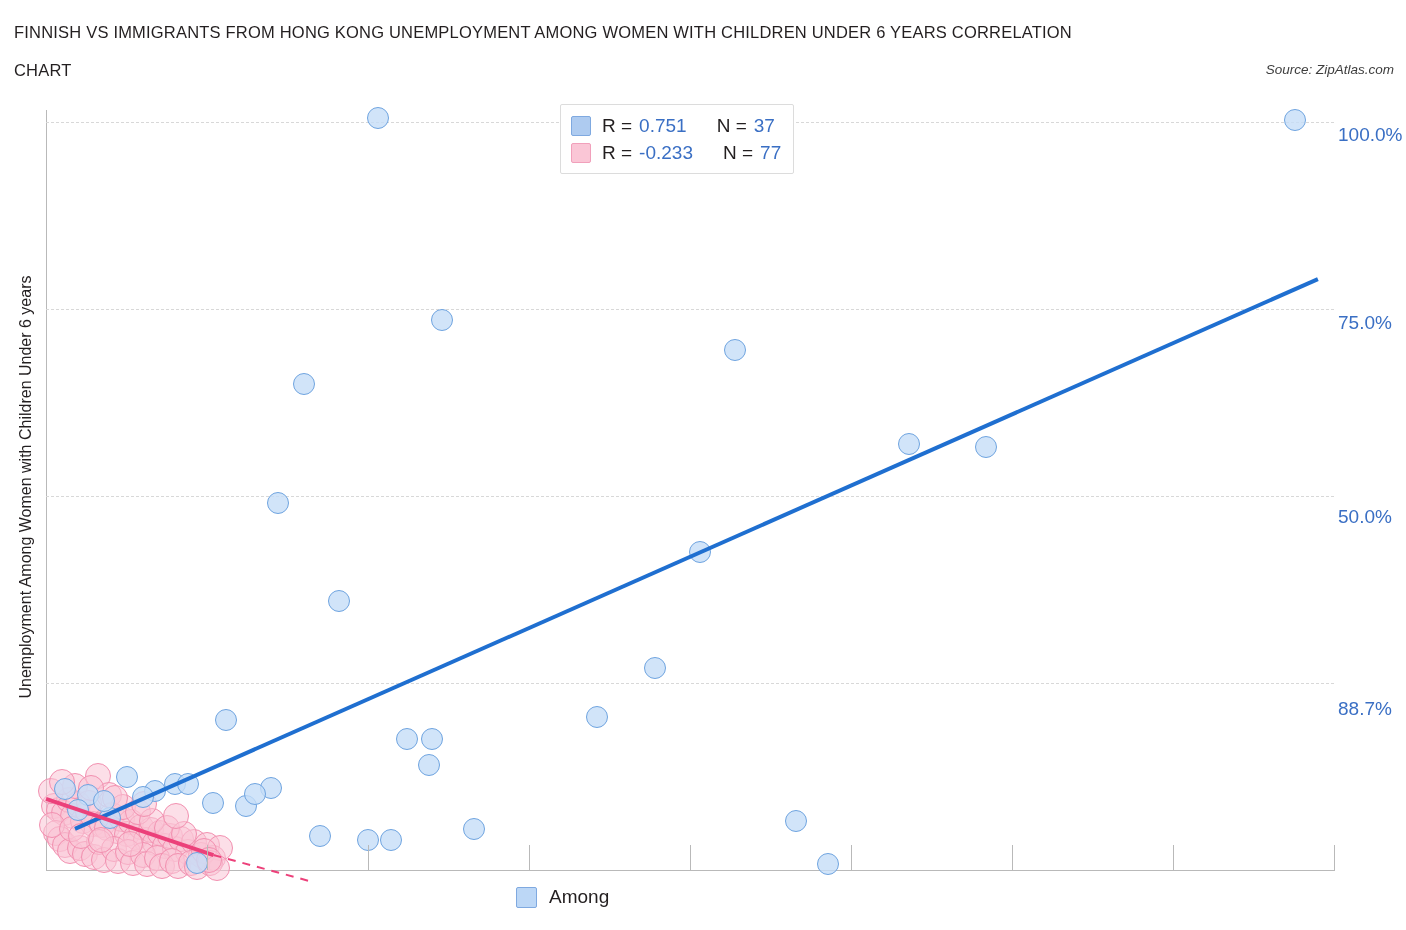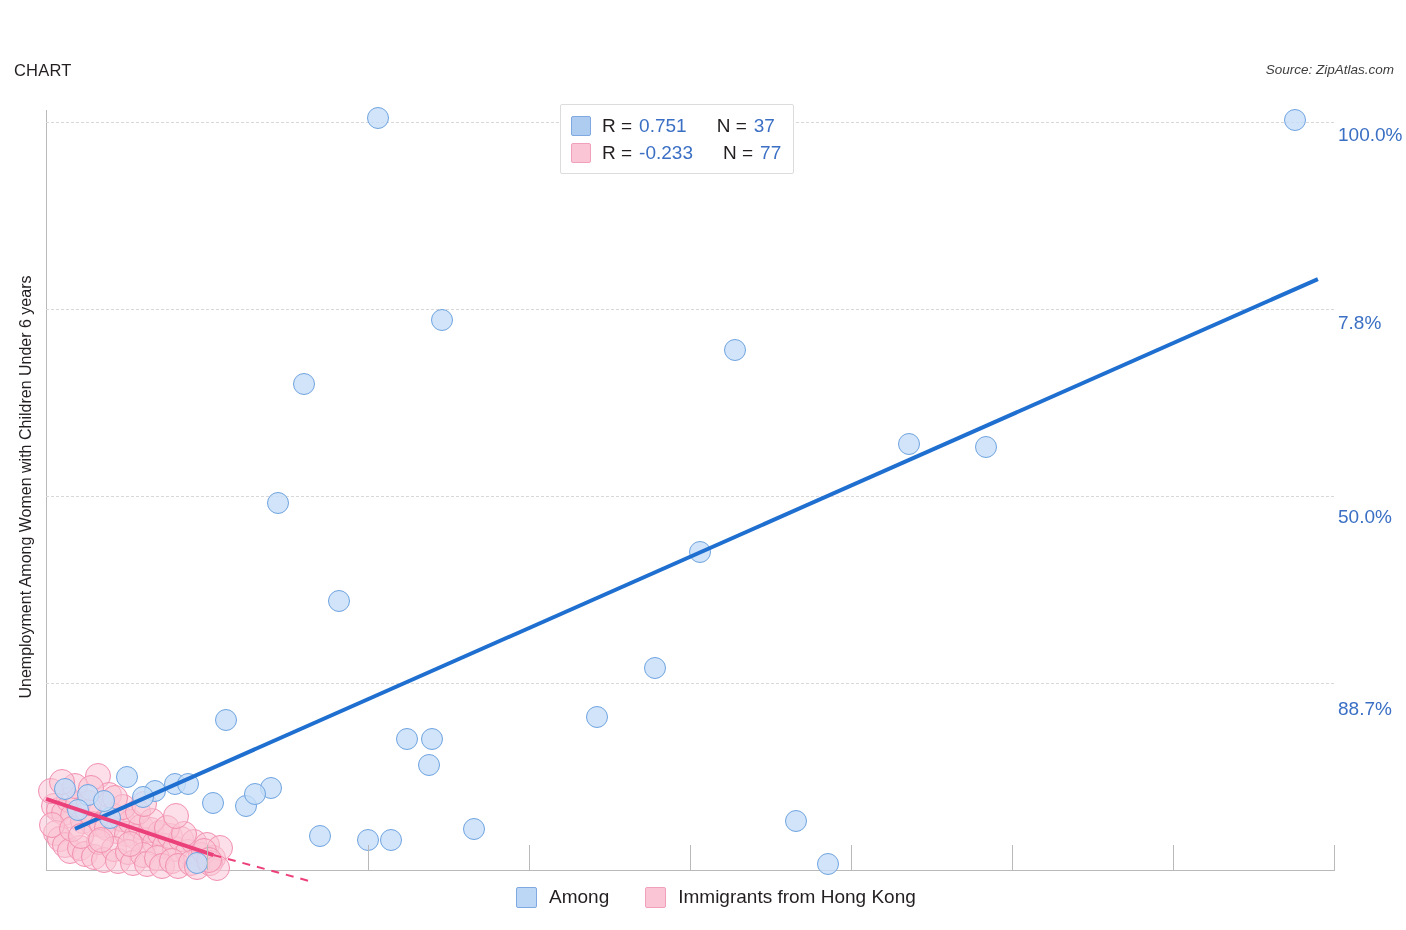--- a/index.html
+++ b/index.html
@@ -180,20 +180,21 @@
     left: 0; top: 0;
     width: 1406px; height: 930px;
     pointer-events: none;
   }
 </style>
 </head>
 <body>
 
 <div id="root">
 
+  <div class="title-line" id="title-1">FINNISH VS IMMIGRANTS FROM HONG KONG UNEMPLOYMENT AMONG WOMEN WITH CHILDREN UNDER 6 YEARS CORRELATION</div>
   <div class="title-line" id="title-2">CHART</div>
   <div id="source">Source: ZipAtlas.com</div>
 
   <div id="axis-left"></div>
   <div id="axis-bottom"></div>
 
   <div id="plot">
     <div id="gridlines">
         <div class="gridline" style="top: 573px;"></div>
         <div class="gridline" style="top: 386px;"></div>
@@ -330,21 +331,21 @@
       <div class="xtick" style="left: 529px;"></div>
       <div class="xtick" style="left: 690px;"></div>
       <div class="xtick" style="left: 851px;"></div>
       <div class="xtick" style="left: 1012px;"></div>
       <div class="xtick" style="left: 1173px;"></div>
       <div class="xtick" style="left: 1334px;"></div>
     </div>
 
 
   <div class="ylabel-right" style="top:124px">100.0%</div>
-  <div class="ylabel-right" style="top:312px">7.8%</div>
+  <div class="ylabel-right" style="top:312px">75.0%</div>
   <div class="ylabel-right" style="top:506px">50.0%</div>
   <div class="ylabel-right" style="top:698px">88.7%</div>
 
   <div id="x-min">0.0%</div>
   <div id="x-max">35.3%</div>
 
   <div id="y-axis-title">Unemployment Among Women with Children Under 6 years</div>
 
   <div id="corr-box">
     <div class="corr-row">
@@ -361,19 +362,15 @@
       <span class="lbl-n">N =</span>
       <span class="val">77</span>
     </div>
   </div>
 
   <div id="series-legend">
     <div class="lg-item">
       <span class="lg-sw" style="background:#bcd7f6;border:1px solid #7fa9e0;"></span>
       <span class="lg-name">Among</span>
     </div>
-    <div class="lg-item">
-      <span class="lg-sw" style="background:#fac6d6;border:1px solid #f1a0bb;"></span>
-      <span class="lg-name">Immigrants from Hong Kong</span>
-    </div>
   </div>
 
 </div>
 
 </body></html>

